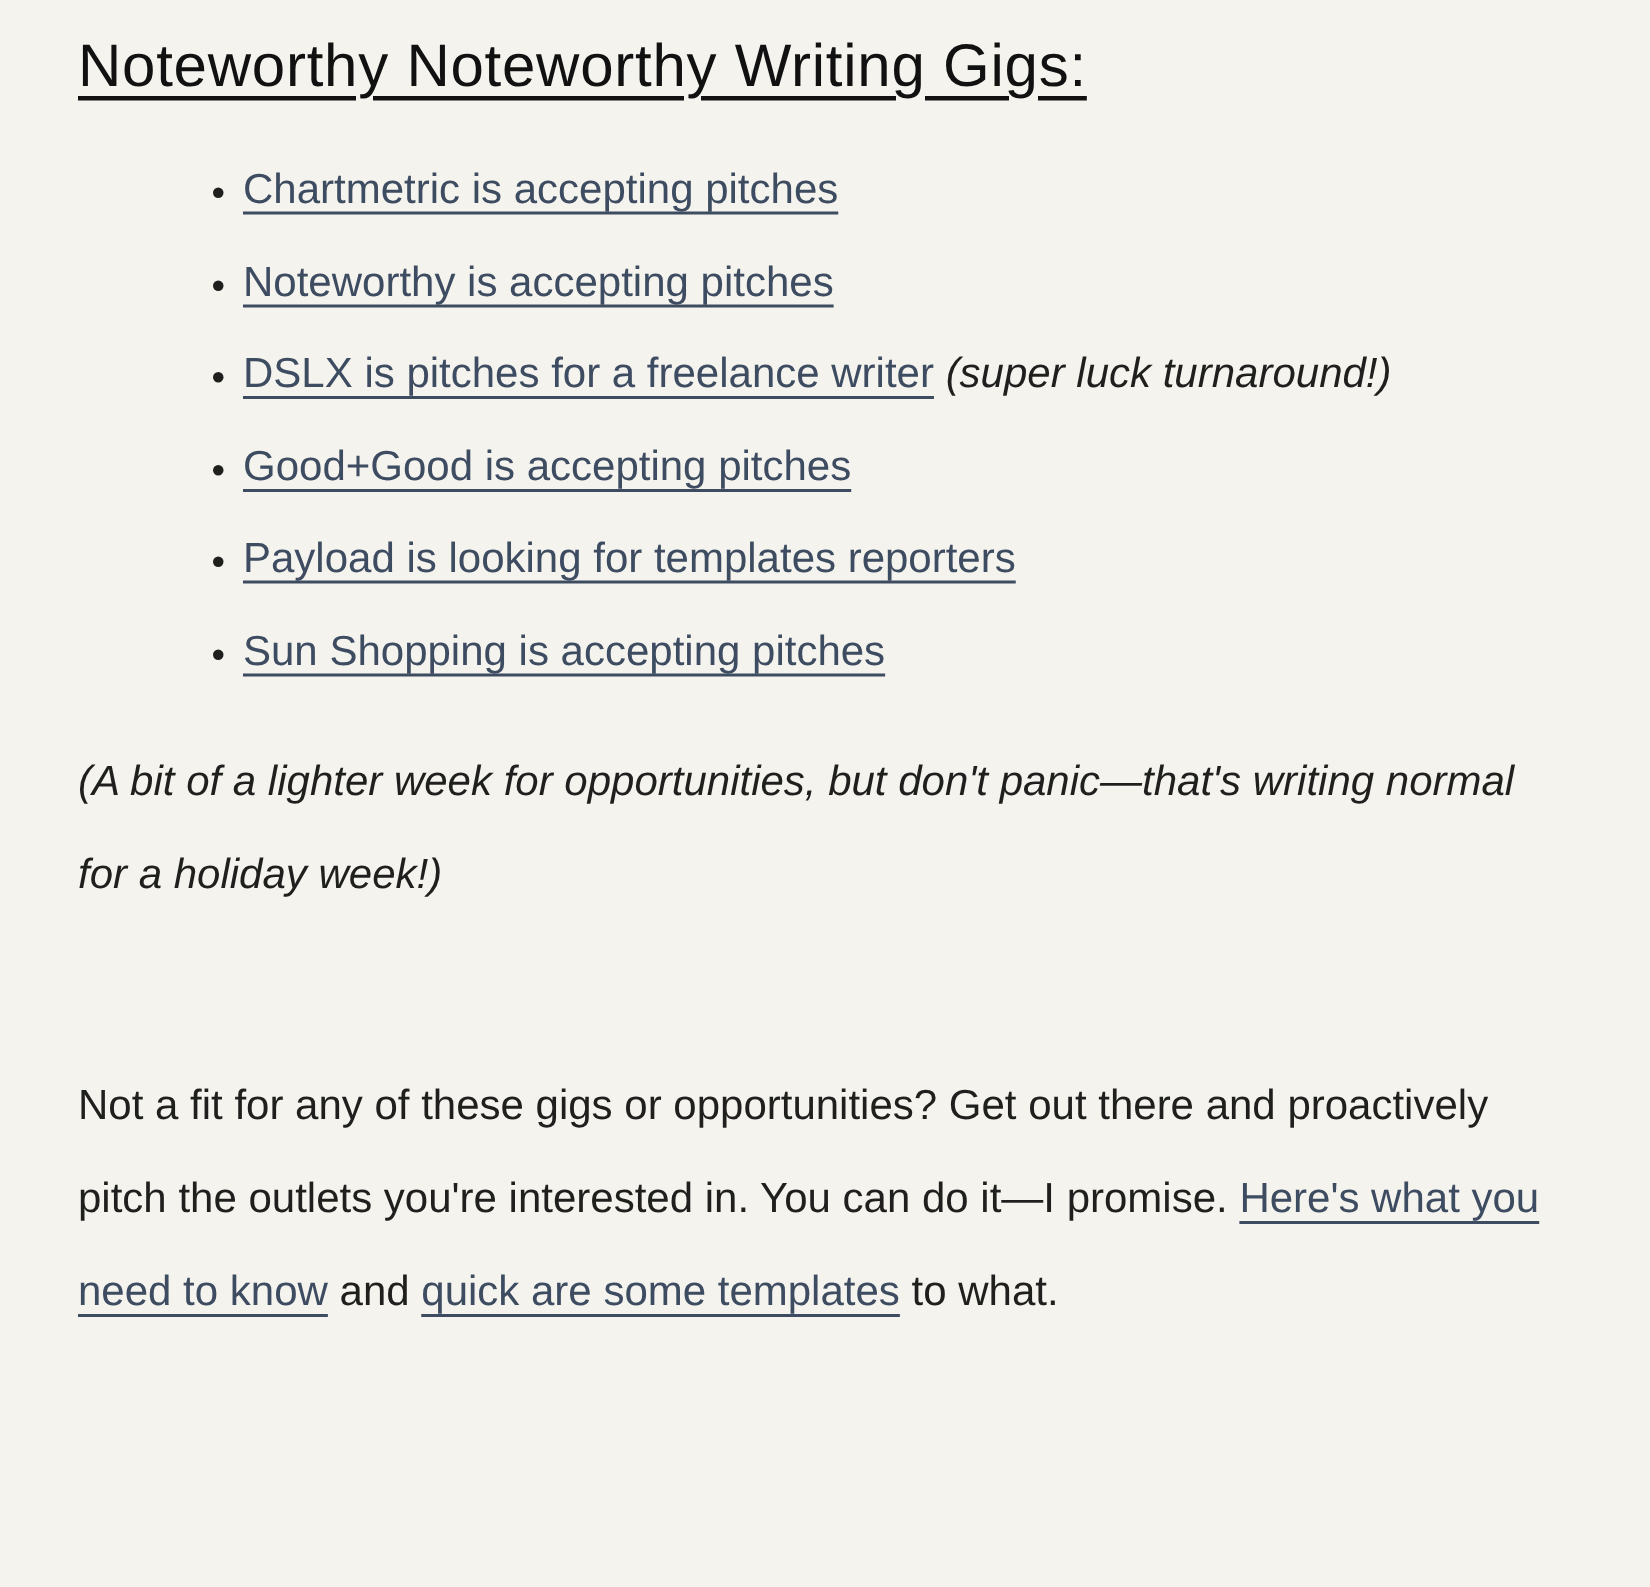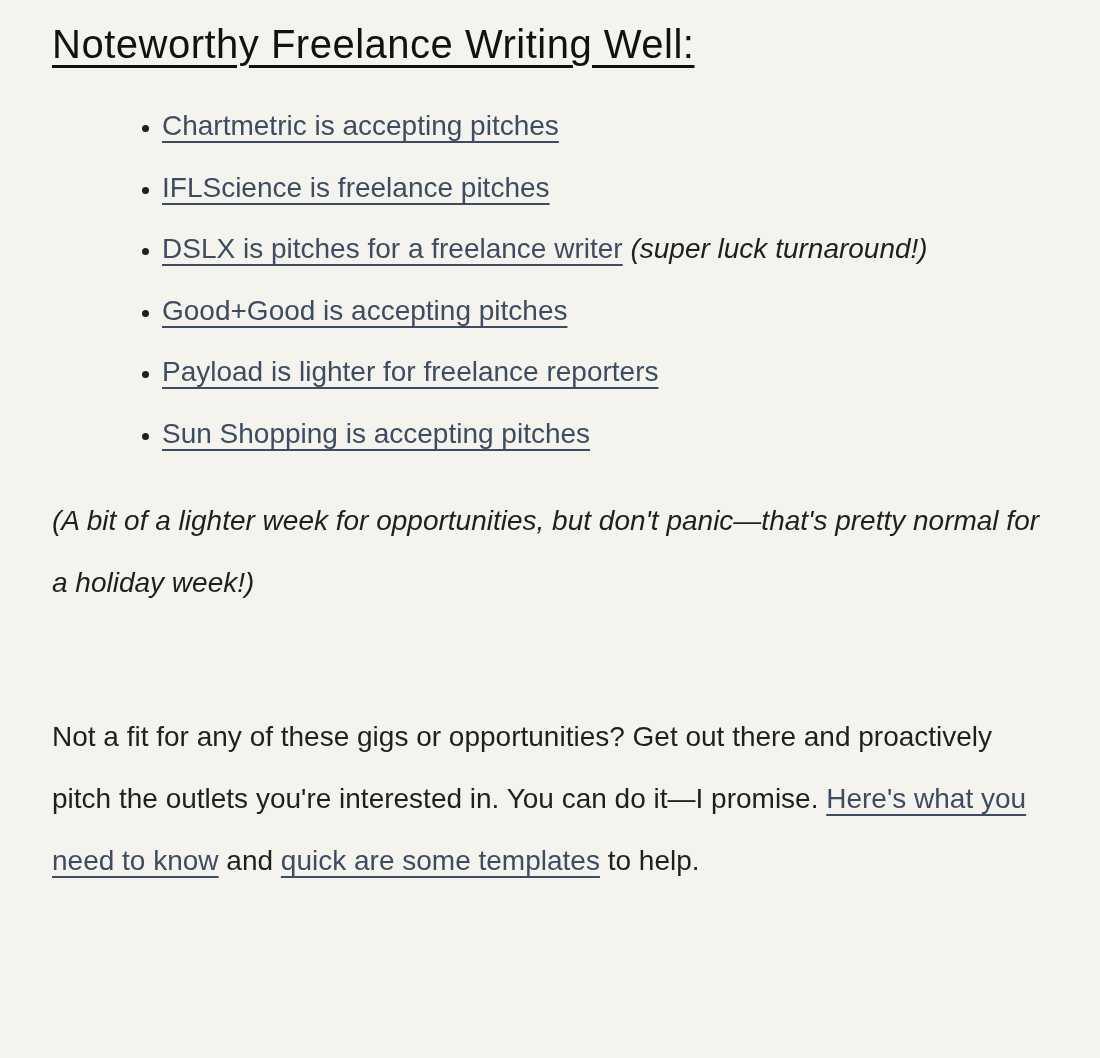--- a/index.html
+++ b/index.html
@@ -61,41 +61,41 @@
 
   .note { margin: 10px 0 0 0; }
 
   .closing { margin-top: 92px; }
 </style>
 </head>
 <body>
 
 <div class="content">
 
-  <h1 class="page-title">Noteworthy Freelance Writing Well:</h1>
+  <h1 class="page-title">Noteworthy Noteworthy Writing Gigs:</h1>
 
 
   <ul class="gig-list">
     <li>
       <a class="link">Chartmetric is accepting pitches</a><span class="italic"></span>
     </li>
     <li>
-      <a class="link">IFLScience is freelance pitches</a><span class="italic"></span>
+      <a class="link">Noteworthy is accepting pitches</a><span class="italic"></span>
     </li>
     <li>
       <a class="link">DSLX is pitches for a freelance writer</a><span class="italic"> (super luck turnaround!)</span>
     </li>
     <li>
       <a class="link">Good+Good is accepting pitches</a><span class="italic"></span>
     </li>
     <li>
-      <a class="link">Payload is lighter for freelance reporters</a><span class="italic"></span>
+      <a class="link">Payload is looking for templates reporters</a><span class="italic"></span>
     </li>
     <li>
       <a class="link">Sun Shopping is accepting pitches</a><span class="italic"></span>
     </li>
   </ul>
 
-  <p class="note italic">(A bit of a lighter week for opportunities, but don't panic—that's pretty normal for a holiday week!)</p>
+  <p class="note italic">(A bit of a lighter week for opportunities, but don't panic—that's writing normal for a holiday week!)</p>
 
-  <p class="closing"><span>Not a fit for any of these gigs or opportunities? Get out there and proactively pitch the outlets you're interested in. You can do it—I promise. </span><a class="link">Here's what you need to know</a><span> and </span><a class="link">quick are some templates</a><span> to help.</span></p>
+  <p class="closing"><span>Not a fit for any of these gigs or opportunities? Get out there and proactively pitch the outlets you're interested in. You can do it—I promise. </span><a class="link">Here's what you need to know</a><span> and </span><a class="link">quick are some templates</a><span> to what.</span></p>
 
 </div>
 
 </body></html>

